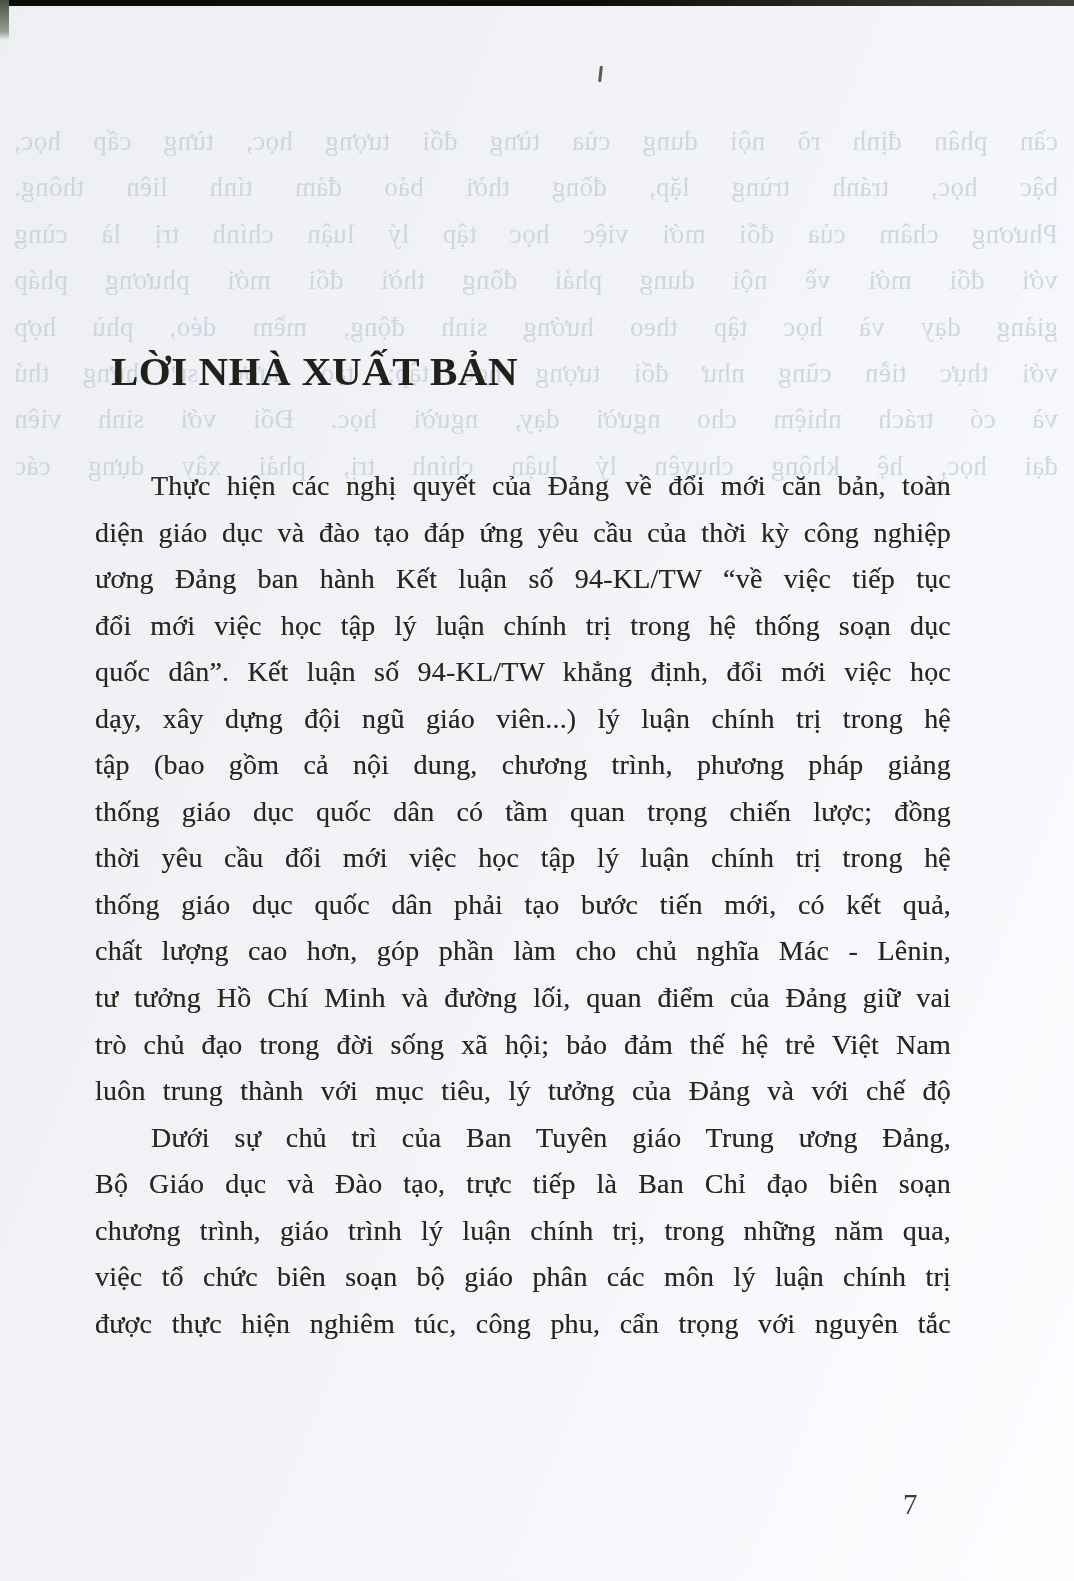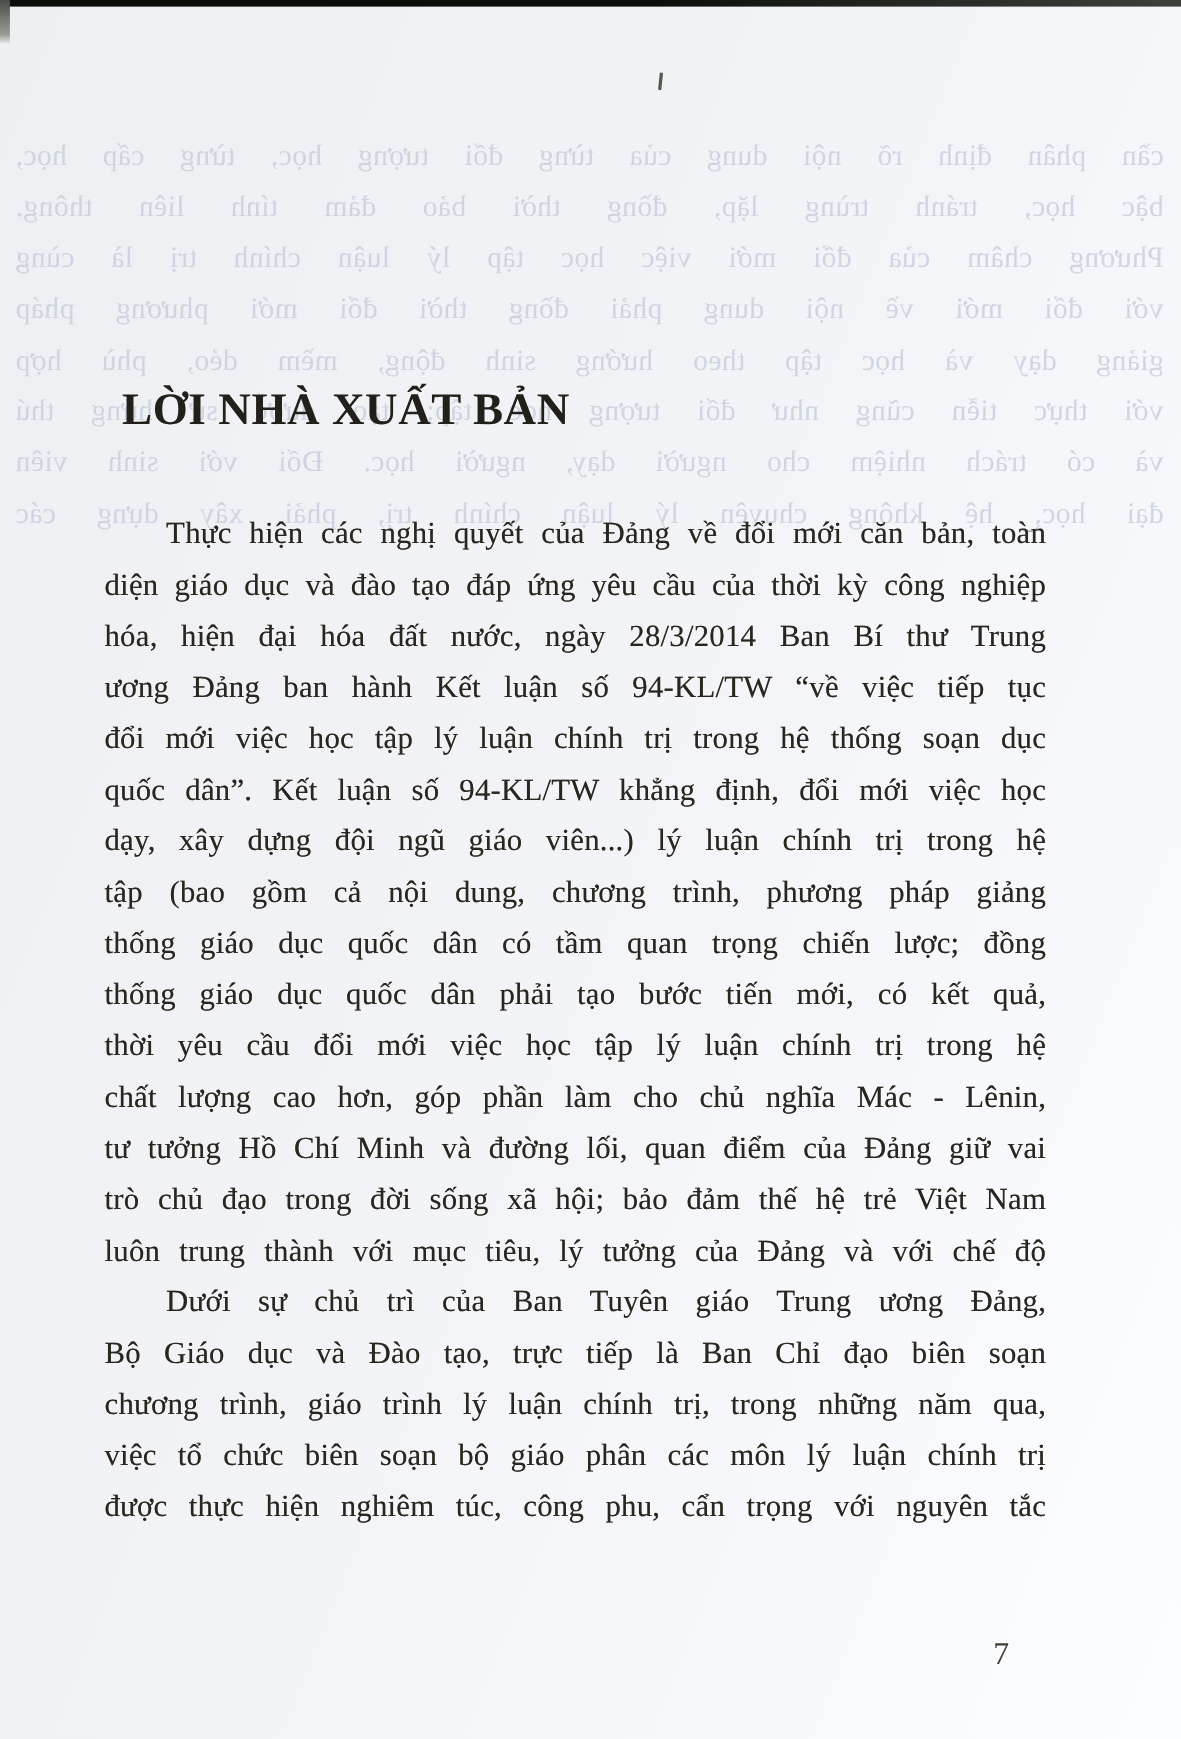--- a/index.html
+++ b/index.html
@@ -118,29 +118,28 @@
     <div class="bleed-line">và có trách nhiệm cho người dạy, người học. Đối với sinh viên</div>
     <div class="bleed-line">đại học, hệ không chuyên lý luận chính trị, phải xây dựng các</div>
   </div>
 
   <h1 class="title">LỜI NHÀ XUẤT BẢN</h1>
 
   <div class="body-text">
     <div>
       <div class="line indent">Thực hiện các nghị quyết của Đảng về đổi mới căn bản, toàn</div>
       <div class="line">diện giáo dục và đào tạo đáp ứng yêu cầu của thời kỳ công nghiệp</div>
-      <div class="line">hóa, hiện đại hóa đất nước, ngày 28/3/2014 Ban Bí thư Trung</div>
       <div class="line">ương Đảng ban hành Kết luận số 94-KL/TW “về việc tiếp tục</div>
       <div class="line">đổi mới việc học tập lý luận chính trị trong hệ thống soạn dục</div>
       <div class="line">quốc dân”. Kết luận số 94-KL/TW khẳng định, đổi mới việc học</div>
       <div class="line">dạy, xây dựng đội ngũ giáo viên...) lý luận chính trị trong hệ</div>
       <div class="line">tập (bao gồm cả nội dung, chương trình, phương pháp giảng</div>
       <div class="line">thống giáo dục quốc dân có tầm quan trọng chiến lược; đồng</div>
+      <div class="line">thời yêu cầu đổi mới việc học tập lý luận chính trị trong hệ</div>
       <div class="line">thống giáo dục quốc dân phải tạo bước tiến mới, có kết quả,</div>
-      <div class="line">thời yêu cầu đổi mới việc học tập lý luận chính trị trong hệ</div>
       <div class="line">chất lượng cao hơn, góp phần làm cho chủ nghĩa Mác - Lênin,</div>
       <div class="line">tư tưởng Hồ Chí Minh và đường lối, quan điểm của Đảng giữ vai</div>
       <div class="line">trò chủ đạo trong đời sống xã hội; bảo đảm thế hệ trẻ Việt Nam</div>
       <div class="line">luôn trung thành với mục tiêu, lý tưởng của Đảng và với chế độ</div>
     </div>
     <div>
       <div class="line indent">Dưới sự chủ trì của Ban Tuyên giáo Trung ương Đảng,</div>
       <div class="line">Bộ Giáo dục và Đào tạo, trực tiếp là Ban Chỉ đạo biên soạn</div>
       <div class="line">chương trình, giáo trình lý luận chính trị, trong những năm qua,</div>
       <div class="line">việc tổ chức biên soạn bộ giáo phân các môn lý luận chính trị</div>

